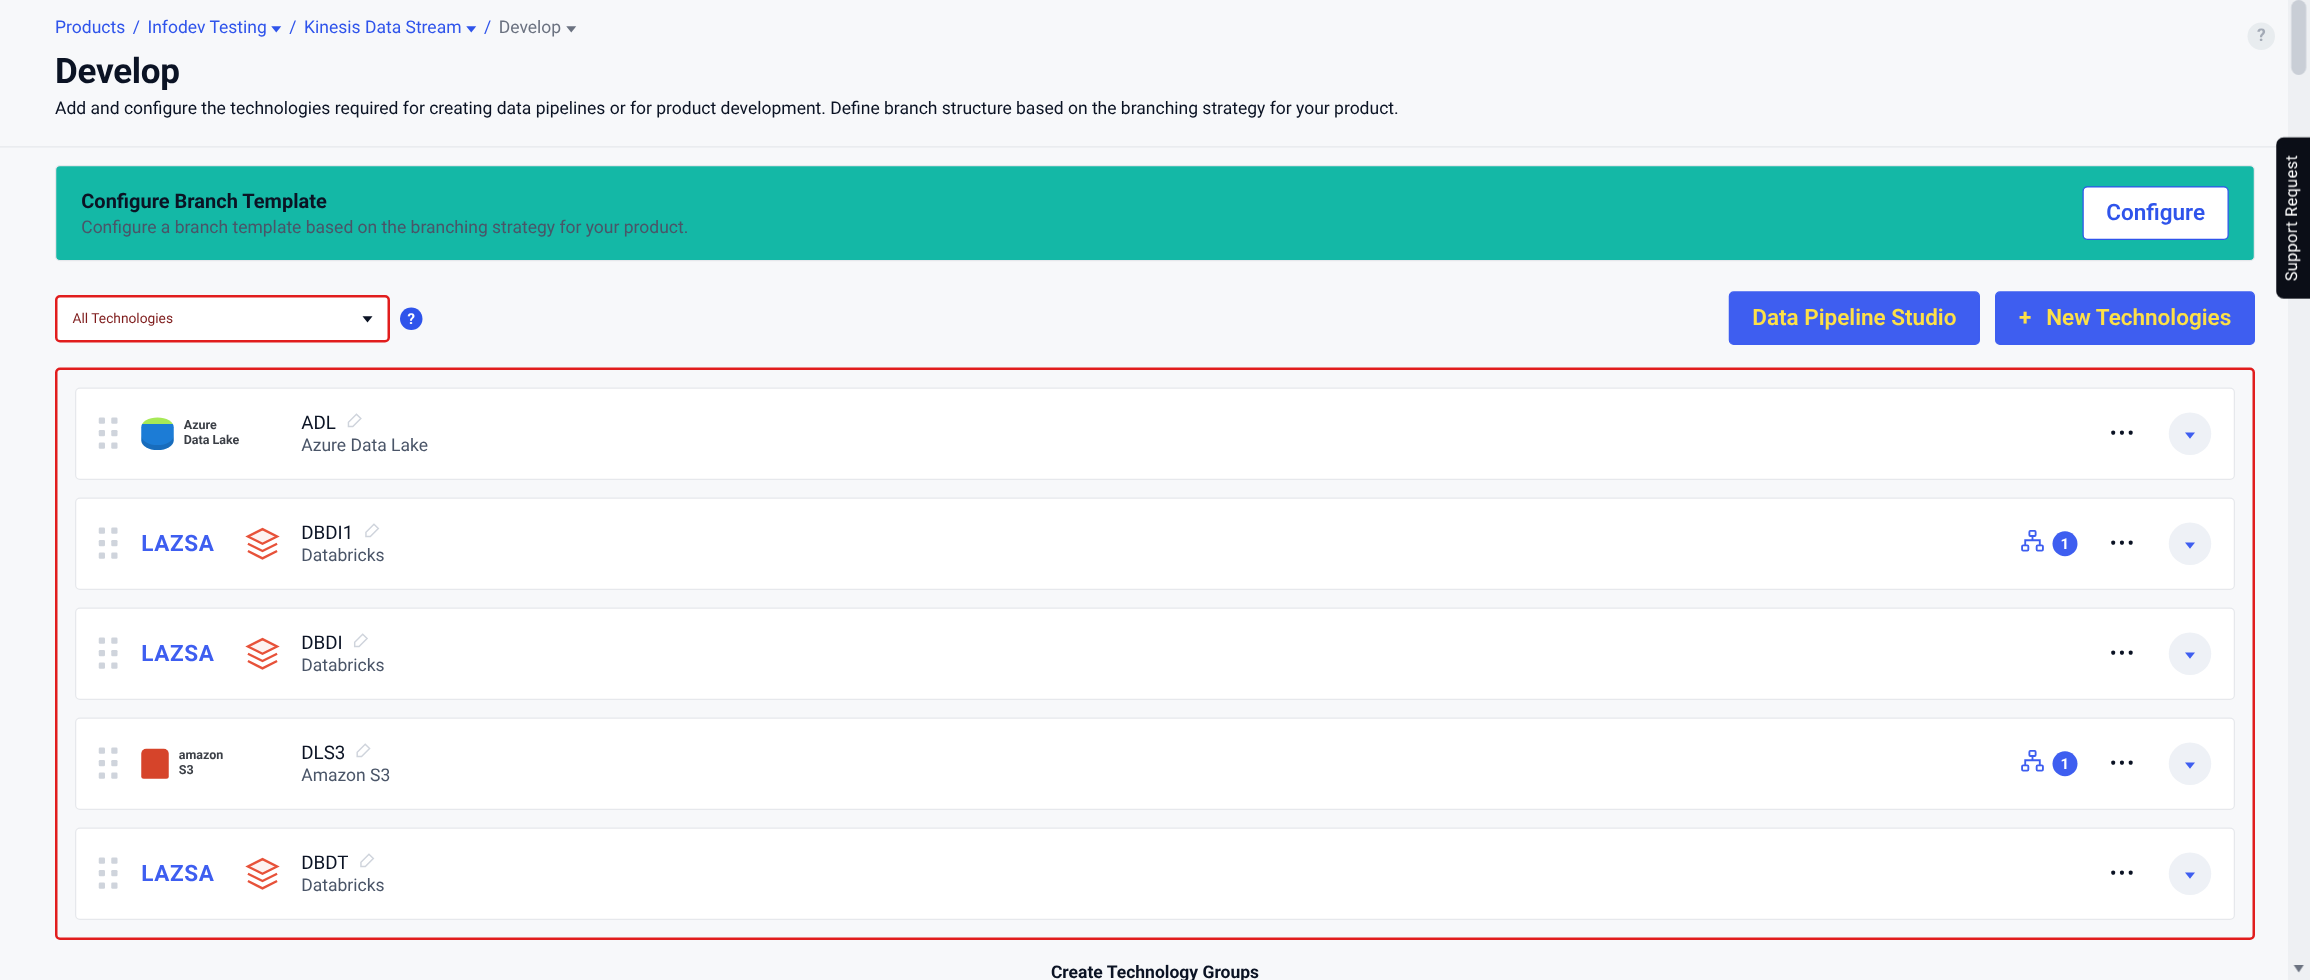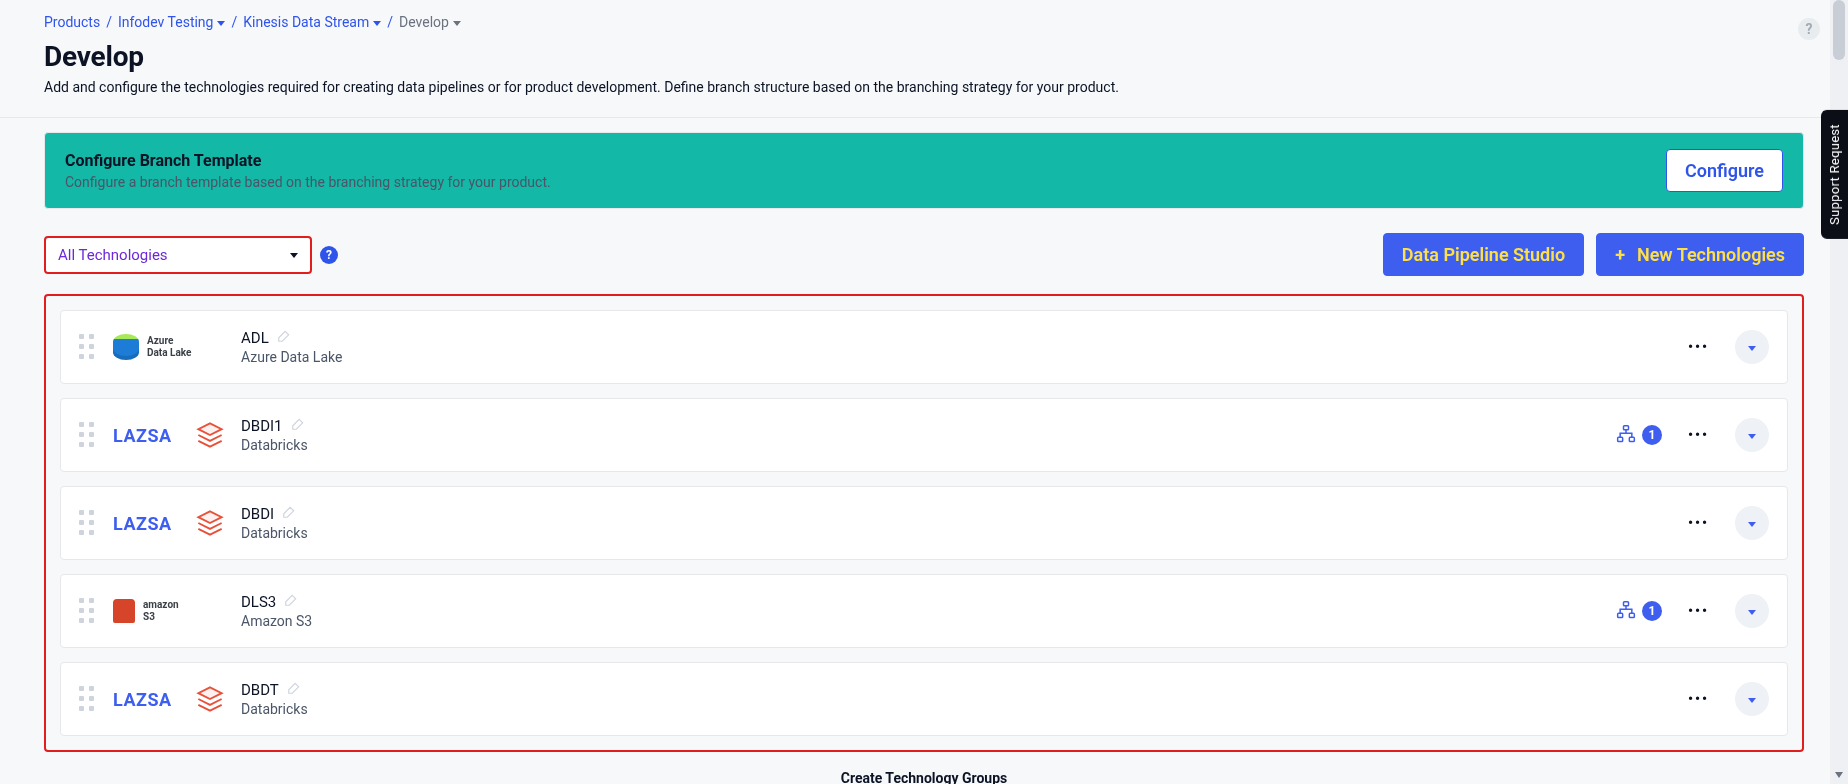--- a/index.html
+++ b/index.html
@@ -20,21 +20,21 @@
   .card { background:#14b8a6; border:1px solid #e6e8ec; border-radius:4px; padding:16px 20px; display:flex; align-items:center; justify-content:space-between; }
   .card .card-title { font-weight:700; font-size:16px; margin-bottom:4px; }
   .card .card-sub { color:#4a5568; font-size:14px; }
   .btn { display:inline-flex; align-items:center; gap:8px; font-weight:600; border-radius:4px; cursor:pointer; user-select:none; font-size:18px; }
   .btn-outline { background:#fff; color:#2f54eb; border:1px solid #2f54eb; padding:10px 18px; }
   .btn-primary { background:#3e5ef0; color:#fde047; border:1px solid #3e5ef0; padding:10px 18px; }
   .btn-primary.plus::before { content:"+"; font-weight:700; font-size:18px; margin-right:4px; line-height:0; }
   .toolbar { display:flex; align-items:center; justify-content:space-between; margin-top:24px; }
   .left-tools { display:flex; align-items:center; gap:8px; }
   .select-wrap { border:2px solid #e11d1d; border-radius:4px; background:#fff; width:268px; height:38px; display:flex; align-items:center; justify-content:space-between; padding:0 12px; cursor:pointer; }
-  .select-wrap .placeholder { color:#6d28d9; font-size:15px; }
+  .select-wrap .placeholder { color:#7f1d1d; font-size:11px; }
   .select-wrap .caret { border-top-color:#0b1324; }
   .help-inline { width:18px; height:18px; border-radius:50%; background:#2f54eb; color:#fff; display:flex; align-items:center; justify-content:center; font-size:12px; font-weight:700; cursor:pointer; }
   .right-tools { display:flex; gap:12px; }
   .list-wrap { margin-top:18px; border:2px solid #e11d1d; border-radius:4px; background:#f7f8fa; padding:0; }
   .tech-row { background:#fff; border:1px solid #e6e8ec; border-radius:4px; margin:14px; padding:18px 18px; display:flex; align-items:center; justify-content:space-between; }
   .tech-row:first-child { margin-top:14px; }
   .row-left { display:flex; align-items:center; gap:18px; }
   .drag-handle { color:#b6bcc6; display:grid; grid-template-columns:repeat(2,6px); grid-auto-rows:6px; gap:4px; cursor:grab; }
   .drag-handle span { width:5px; height:5px; background:#cfd4dc; border-radius:1px; display:block; }
   .tech-logo { width:110px; display:flex; align-items:center; gap:8px; }

